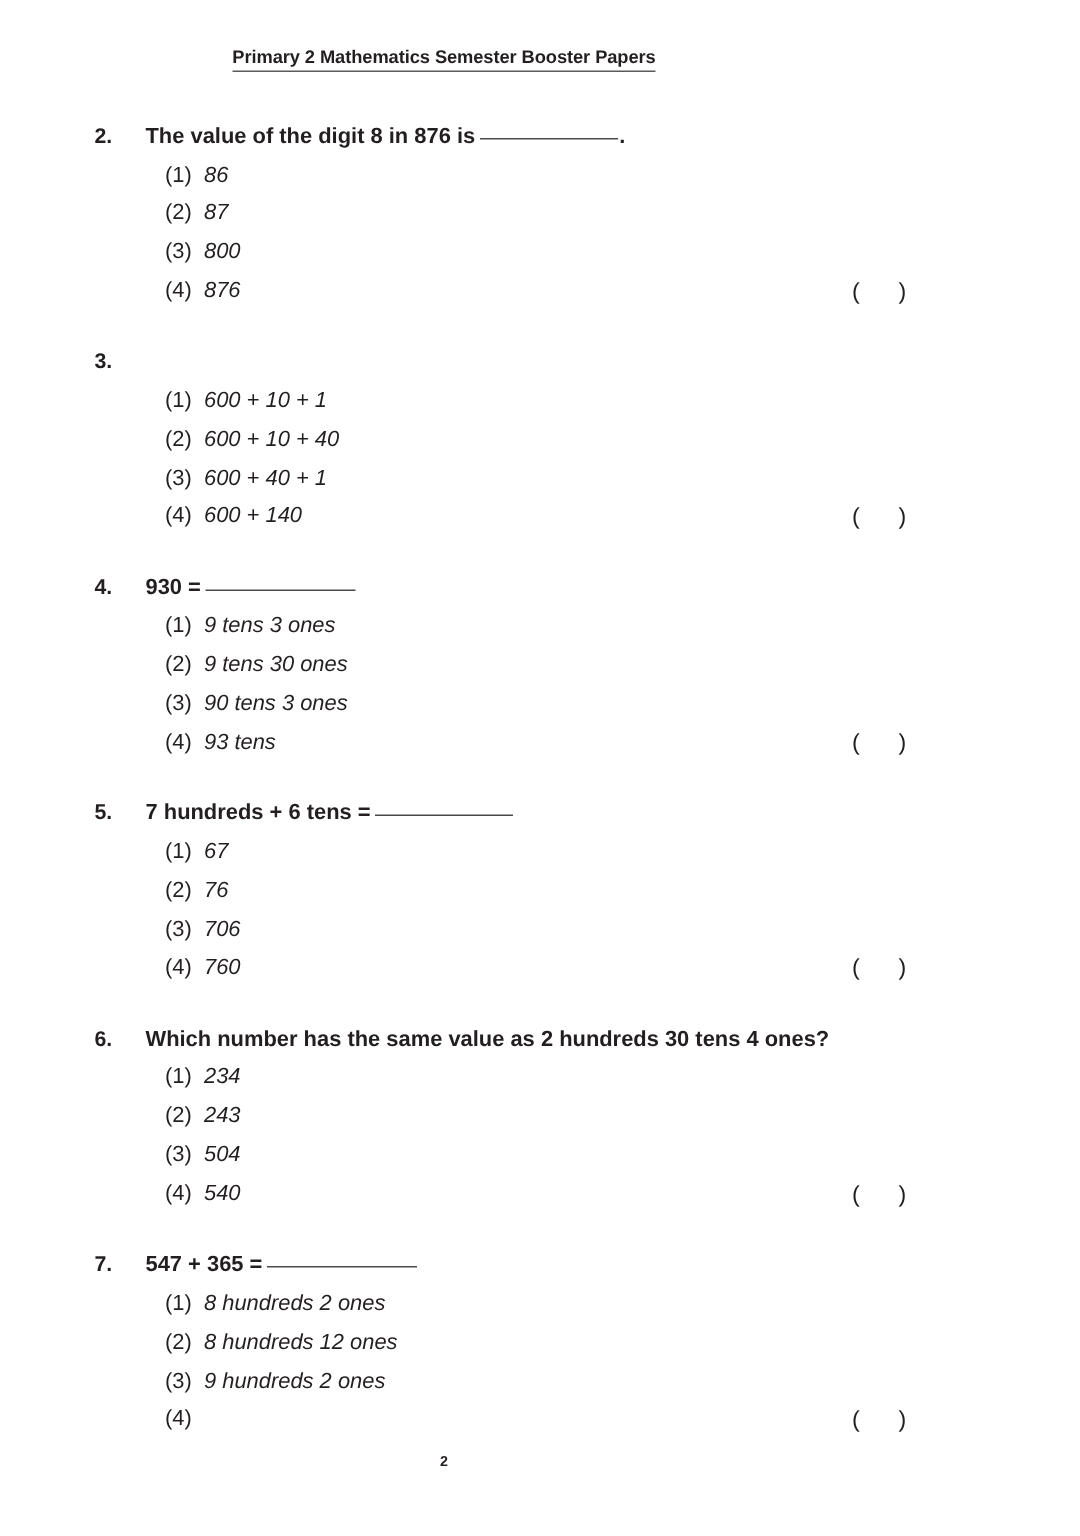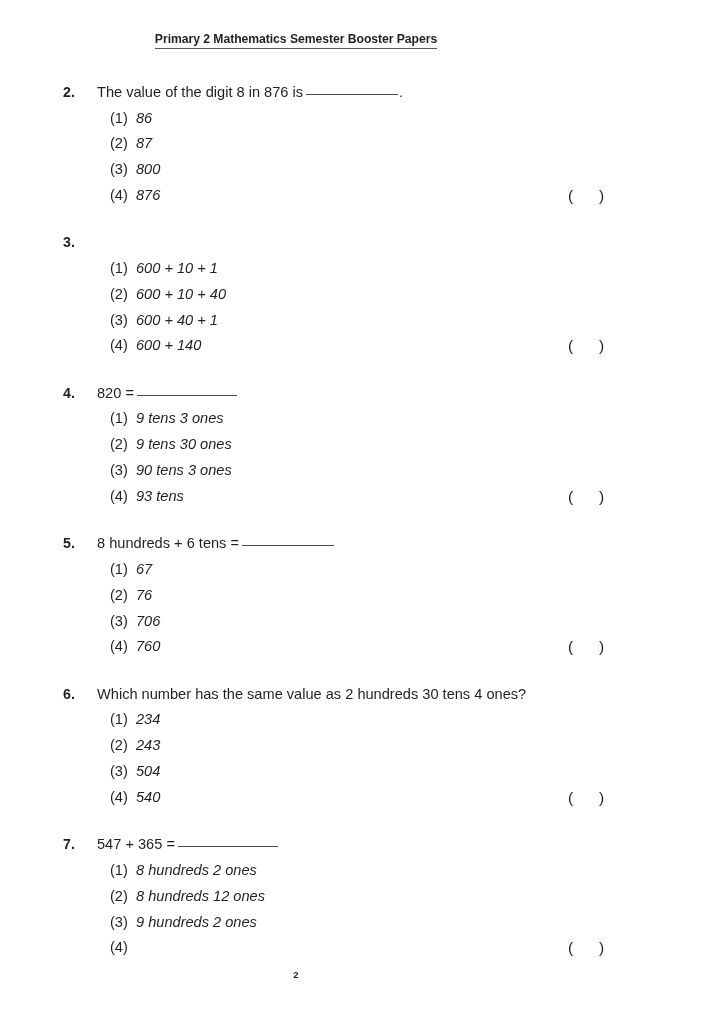--- a/index.html
+++ b/index.html
@@ -62,20 +62,21 @@
     white-space: nowrap;
   }
   .q-num {
     width: 34px;
     flex: 0 0 34px;
     font-weight: 700;
     font-size: 14.2px;
   }
   .q-text {
     flex: 0 1 auto;
+    font-weight: bold;
   }
   .q-text .blank {
     display: inline-block;
     border-bottom: 1.4px solid #4a4a4a;
     vertical-align: 2px;
     margin: 0 1px 0 3px;
   }
   .blank-w1 { width: 92px; }
   .blank-w2 { width: 96px; }
   .blank-w3 { width: 100px; }
@@ -180,21 +181,21 @@
           <div class="option">
             <span class="opt-label">(4)</span>
             <span class="opt-text">600 + 140</span>
             <span class="answer-bracket">(      )</span>
           </div>
         </div>
       </div>
       <div class="question">
         <div class="q-stem">
           <span class="q-num">4.</span>
-          <span class="q-text"><span>820 =</span><span class="blank blank-w3"></span></span>
+          <span class="q-text"><span>930 =</span><span class="blank blank-w3"></span></span>
         </div>
         <div class="options">
           <div class="option">
             <span class="opt-label">(1)</span>
             <span class="opt-text">9 tens 3 ones</span>
           </div>
           <div class="option">
             <span class="opt-label">(2)</span>
             <span class="opt-text">9 tens 30 ones</span>
           </div>
@@ -205,21 +206,21 @@
           <div class="option">
             <span class="opt-label">(4)</span>
             <span class="opt-text">93 tens</span>
             <span class="answer-bracket">(      )</span>
           </div>
         </div>
       </div>
       <div class="question">
         <div class="q-stem">
           <span class="q-num">5.</span>
-          <span class="q-text"><span>8 hundreds + 6 tens =</span><span class="blank blank-w1"></span></span>
+          <span class="q-text"><span>7 hundreds + 6 tens =</span><span class="blank blank-w1"></span></span>
         </div>
         <div class="options">
           <div class="option">
             <span class="opt-label">(1)</span>
             <span class="opt-text">67</span>
           </div>
           <div class="option">
             <span class="opt-label">(2)</span>
             <span class="opt-text">76</span>
           </div>

